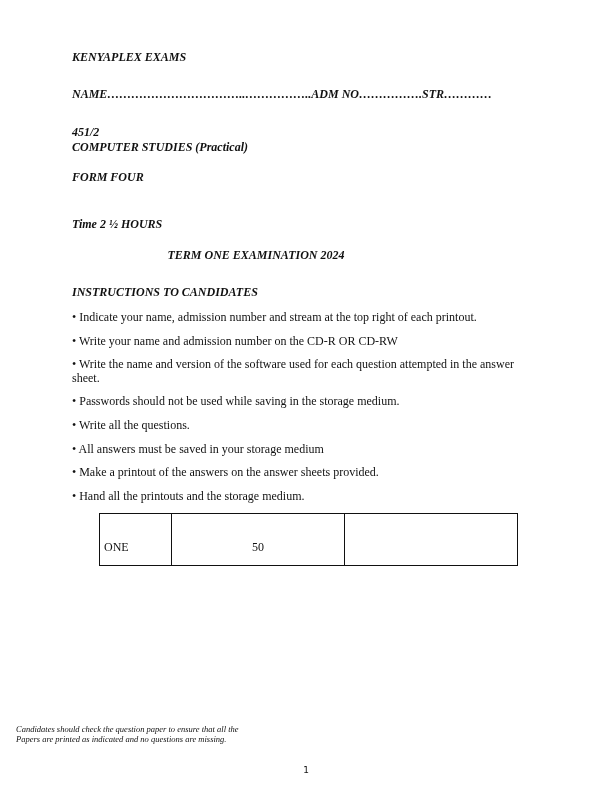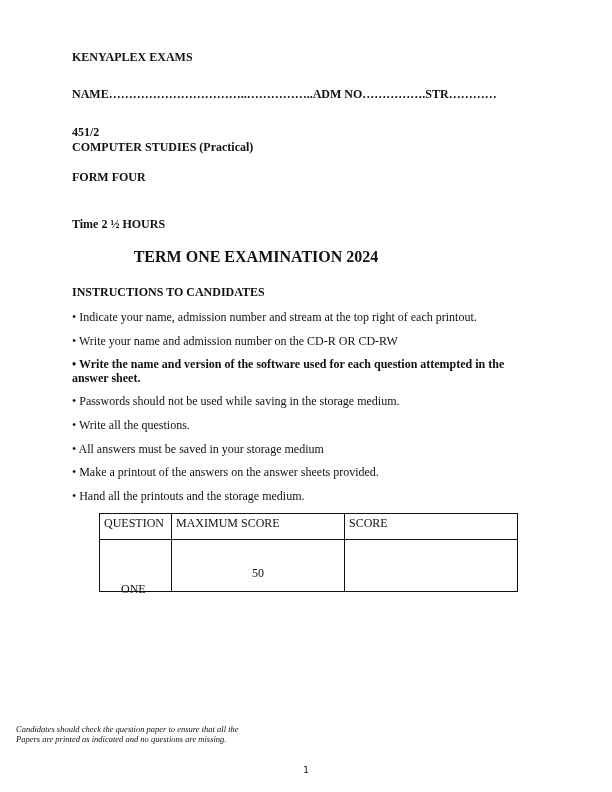--- a/index.html
+++ b/index.html
@@ -1,24 +1,24 @@
 <!DOCTYPE html>
 <html><head>
   <meta charset="utf-8">
   <style>
     html, body { margin: 0; padding: 0; background: #ffffff; }
     body {
       width: 612px; height: 792px; position: relative; overflow: hidden;
       font-family: "Liberation Serif", serif; color: #111111;
     }
     .abs { position: absolute; white-space: nowrap; }
-    .bold { font-weight: bold; }
+    .bold { font-weight: bold; font-style: italic; }
     .hdr { font-size: 12px; left: 72px; }
     .bullet { font-size: 12px; left: 72px; }
-    .wrap { white-space: normal; width: 470px; line-height: 14px; font-weight: bold; }
+    .wrap { white-space: normal; width: 470px; line-height: 14px; }
     table.scores {
       position: absolute; left: 99px; top: 513px;
       border-collapse: collapse; font-size: 12px;
     }
     table.scores td {
       border: 1.2px solid #111111; padding: 0; vertical-align: top;
     }
     .c1 { width: 71px; }
     .c2 { width: 172px; }
     .c3 { width: 172px; }
@@ -39,49 +39,38 @@
 <body>
 
 <div>
 
   <div class="abs hdr bold" style="top:50px;">KENYAPLEX EXAMS</div>
   <div class="abs hdr bold" style="top:87px;">NAME……………………………..……………..ADM NO…………….STR…………</div>
   <div class="abs hdr bold" style="top:125px;text-align:center;">451/2</div>
   <div class="abs hdr bold" style="top:140px;">COMPUTER STUDIES (Practical)</div>
   <div class="abs hdr bold" style="top:170px;">FORM FOUR</div>
   <div class="abs hdr bold" style="top:217px;">Time 2 ½ HOURS</div>
-  <div class="abs bold" style="top:248px; left:0; width:512px; text-align:center; font-size:16px;">TERM ONE EXAMINATION 2024</div>
+  <div class="abs bold" style="top:248px; left:0; width:512px; text-align:center; font-size:12px;">TERM ONE EXAMINATION 2024</div>
 
   <div class="abs hdr bold" style="top:285px;">INSTRUCTIONS TO CANDIDATES</div>
 
   <div class="abs bullet" style="top:310px;">• Indicate your name, admission number and stream at the top right of each printout.</div>
   <div class="abs bullet" style="top:334px;">• Write your name and admission number on the CD-R OR CD-RW</div>
   <div class="abs bullet wrap" style="top:357px;">• Write the name and version of the software used for each question attempted in the answer sheet.</div>
   <div class="abs bullet" style="top:394px;">• Passwords should not be used while saving in the storage medium.</div>
   <div class="abs bullet" style="top:418px;">• Write all the questions.</div>
   <div class="abs bullet" style="top:442px;">• All answers must be saved in your storage medium</div>
   <div class="abs bullet" style="top:465px;">• Make a printout of the answers on the answer sheets provided.</div>
   <div class="abs bullet" style="top:489px;">• Hand all the printouts and the storage medium.</div>
 
   <table class="scores">
     <tbody>
-        <tr class="hrow">
-      <td class="c1">
-            <span>QUESTION</span>
-          </td>
-      <td class="c2">
-            <span>MAXIMUM SCORE</span>
-          </td>
-      <td class="c3">
-            <span>SCORE</span>
-          </td>
-    </tr>
     <tr class="brow">
       <td class="c1">
-            <span style="left:21px;margin-top:16px;">ONE</span>
+            <span style="left:4px;">ONE</span>
           </td>
       <td class="c2">
             <span style="left:80px;">50</span>
           </td>
       <td class="c3">
             <span></span>
           </td>
     </tr>
   </tbody>
     </table>

